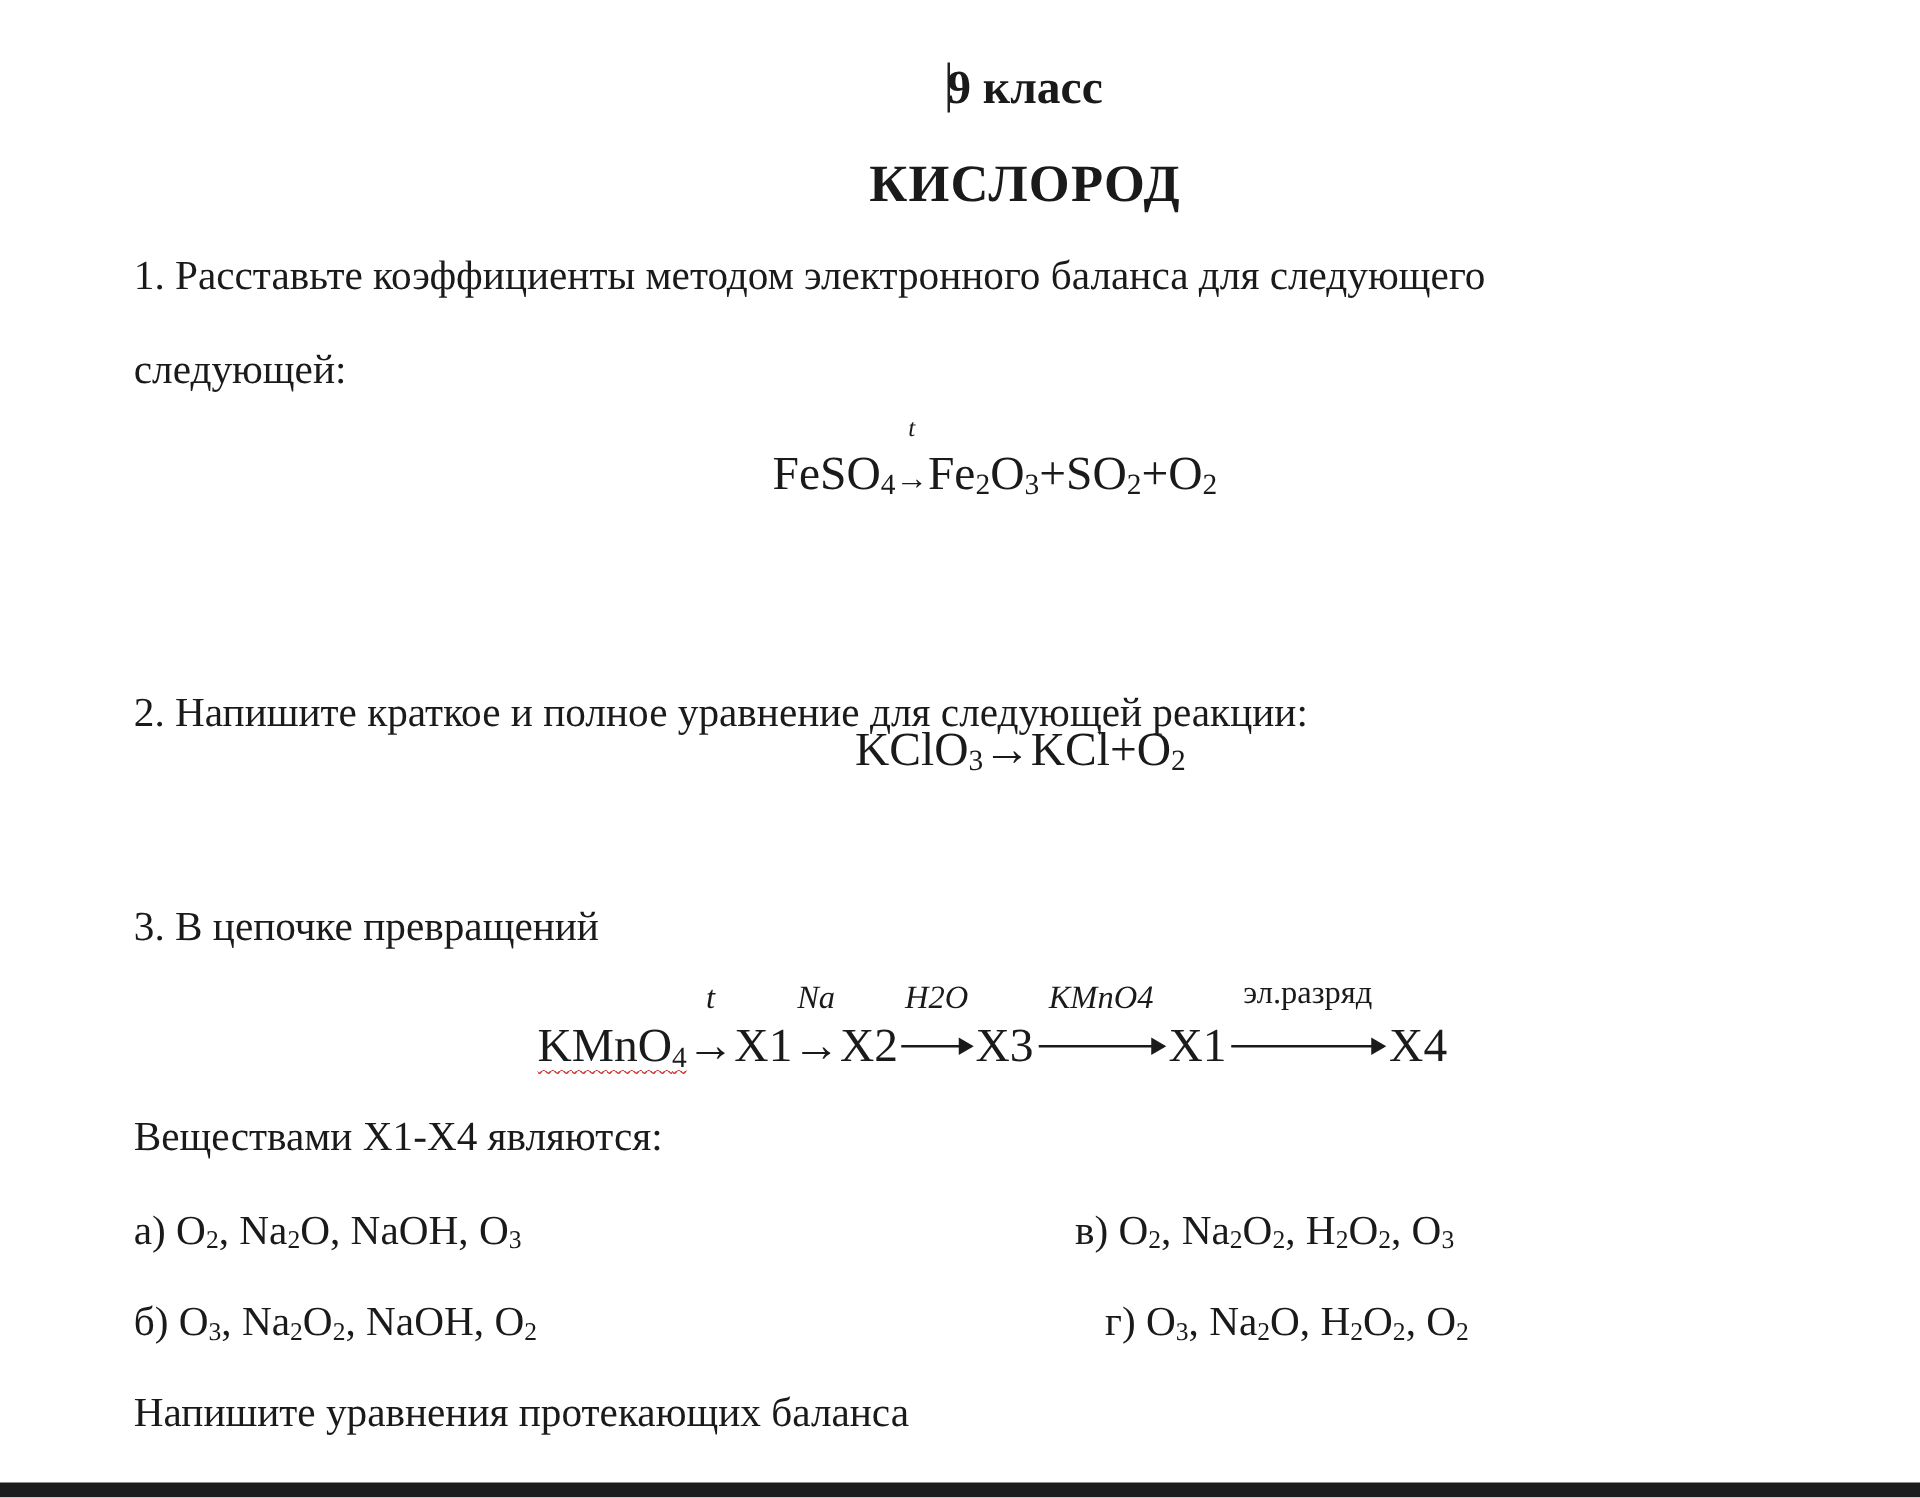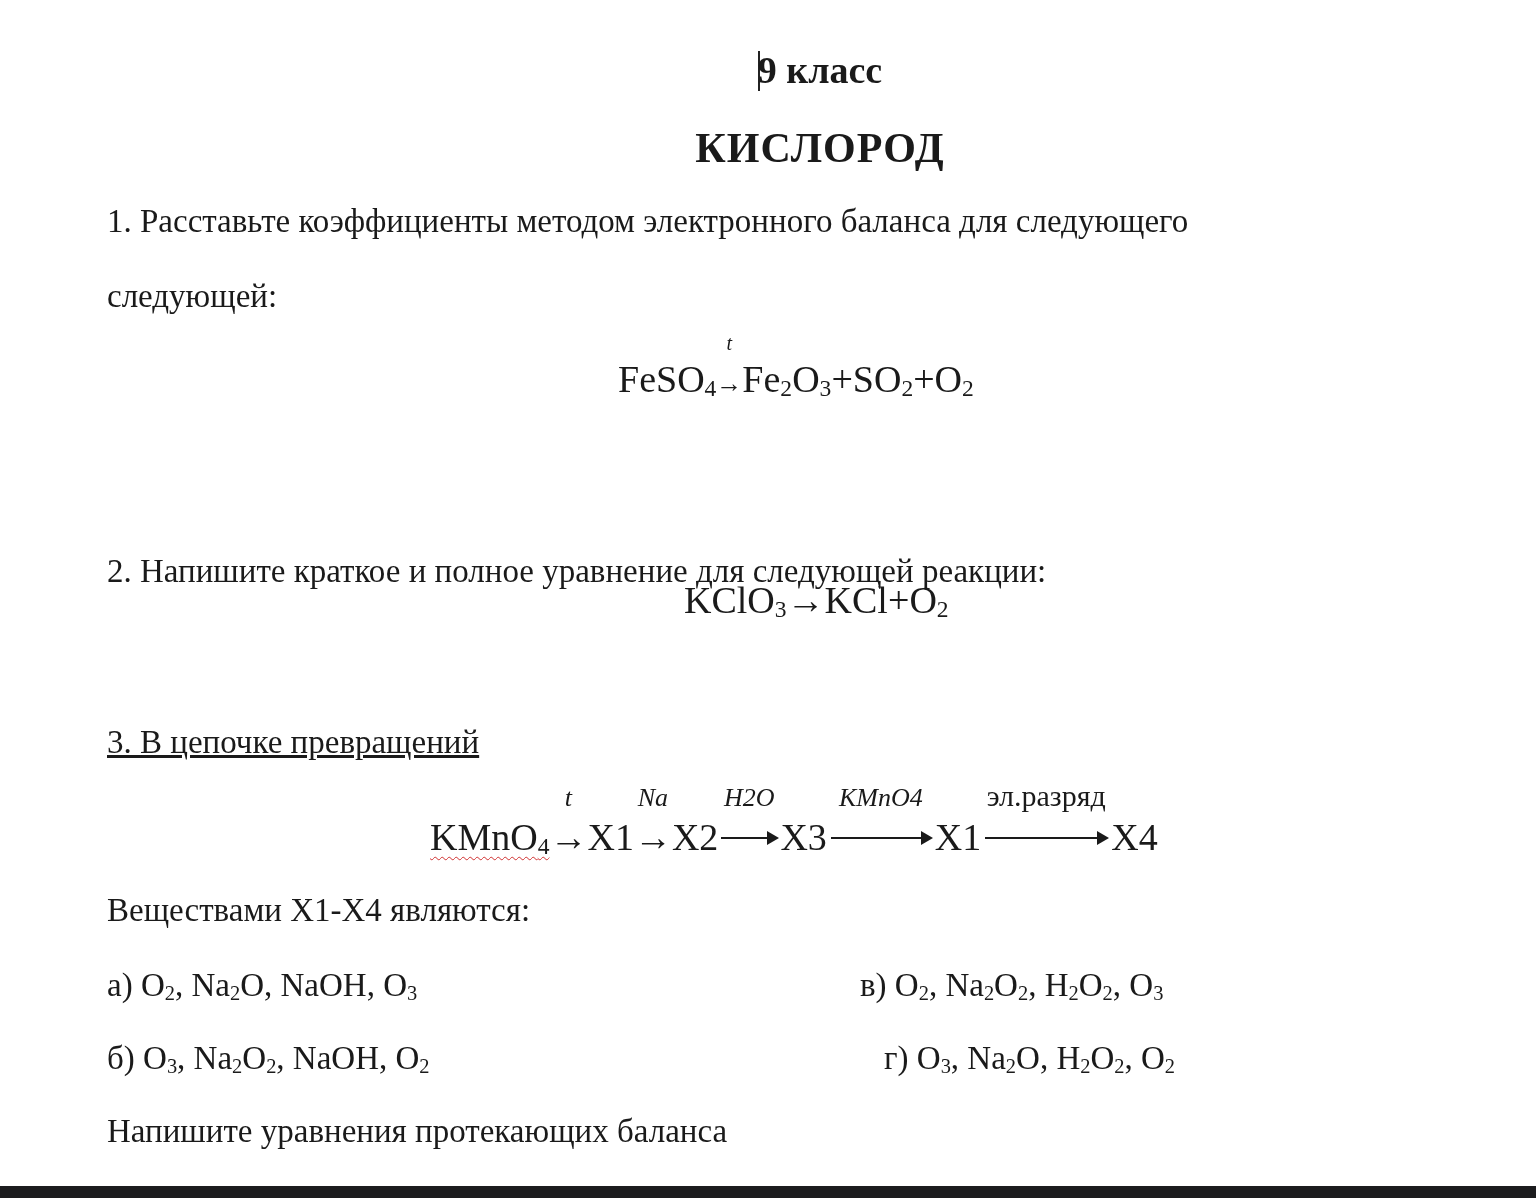--- a/index.html
+++ b/index.html
@@ -8,21 +8,21 @@
   .abs { position:absolute; white-space:nowrap; }
   .center { left:0; width:1640px; text-align:center; }
   .grade { top:48px; font-size:38px; font-weight:bold; }
   .cursor { display:inline-block; width:2px; height:40px; background:#222; vertical-align:-8px; margin-right:-2px; }
   .title { top:124px; font-size:42px; font-weight:bold; letter-spacing:1px; }
   .para { left:107px; font-size:33px; }
   .eq { font-size:38px; }
   sub { font-size:0.62em; vertical-align:-0.18em; line-height:0; }
   .arrow-wrap { display:inline-block; position:relative; text-align:center; }
   .arrow-lbl { position:absolute; left:0; right:0; top:-30px; font-size:26px; font-style:italic; text-align:center; line-height:1; }
-  .arrow-lbl.up { font-style:normal; font-size:30px; top:-34px; }
+  .arrow-lbl.up { font-style:normal; font-size:26px; top:-34px; }
   .long-arrow { display:inline-block; position:relative; height:2px; background:#1a1a1a; vertical-align:0.3em; }
   .long-arrow::after { content:""; position:absolute; right:-2px; top:-6px; border-left:12px solid #1a1a1a; border-top:7px solid transparent; border-bottom:7px solid transparent; }
   .squiggle { text-decoration:underline wavy #d03030; text-decoration-thickness:1px; text-underline-offset:6px; }
   .bottom-bar { position:absolute; left:0; top:1186px; width:1536px; height:12px; background:#1c1c1e; }
 </style>
 </head>
 <body>
 
 <div class="abs center grade"><span class="cursor"></span><span>9 класс</span></div>
 <div class="abs center title">КИСЛОРОД</div>
@@ -31,21 +31,21 @@
 <div class="abs para" style="top:278px;">следующей:</div>
 <div class="abs eq" style="left:618px; top:357px;">
   <span>FeSO</span><sub>4</sub><span class="arrow-wrap"><span class="arrow-lbl" style="top:-24px;font-size:20px;">t</span><span style="font-size:26px;">→</span></span><span>Fe</span><sub>2</sub><span>O</span><sub>3</sub><span>+</span><span>SO</span><sub>2</sub><span>+</span><span>O</span><sub>2</sub>
 </div>
 
 <div class="abs para" style="top:505px;margin-top:48px;">2. Напишите краткое и полное уравнение для следующей реакции:</div>
 <div class="abs eq" style="left:684px; top:578px;">
   <span>KClO</span><sub>3</sub><span>→</span><span>KCl</span><span>+</span><span>O</span><sub>2</sub>
 </div>
 
-<div class="abs para" style="top:724px;text-decoration:underline;">3. В цепочке превращений</div>
+<div class="abs para" style="top:724px;">3. В цепочке превращений</div>
 <div class="abs eq" style="left:430px; top:815px;">
   <span class="squiggle"><span>KMnO</span><sub>4</sub></span><span class="arrow-wrap"><span class="arrow-lbl">t</span><span>→</span></span><span>X1</span><span class="arrow-wrap"><span class="arrow-lbl">Na</span><span>→</span></span><span>X2</span><span class="arrow-wrap" style="width:62px;"><span class="arrow-lbl">H2O</span><span class="long-arrow" style="width:56px;"></span></span><span>X3</span><span class="arrow-wrap" style="width:108px;"><span class="arrow-lbl">KMnO4</span><span class="long-arrow" style="width:100px;"></span></span><span>X1</span><span class="arrow-wrap" style="width:130px;"><span class="arrow-lbl up">эл.разряд</span><span class="long-arrow" style="width:122px;"></span></span><span>X4</span>
 </div>
 
 <div class="abs para" style="top:892px;">Веществами X1-X4 являются:</div>
 
 <div class="abs para" style="top:967px;">
   <span>а)</span> <span>O</span><sub>2</sub><span>, Na</span><sub>2</sub><span>O, NaOH, O</span><sub>3</sub>
 </div>
 <div class="abs para" style="top:1040px;">

